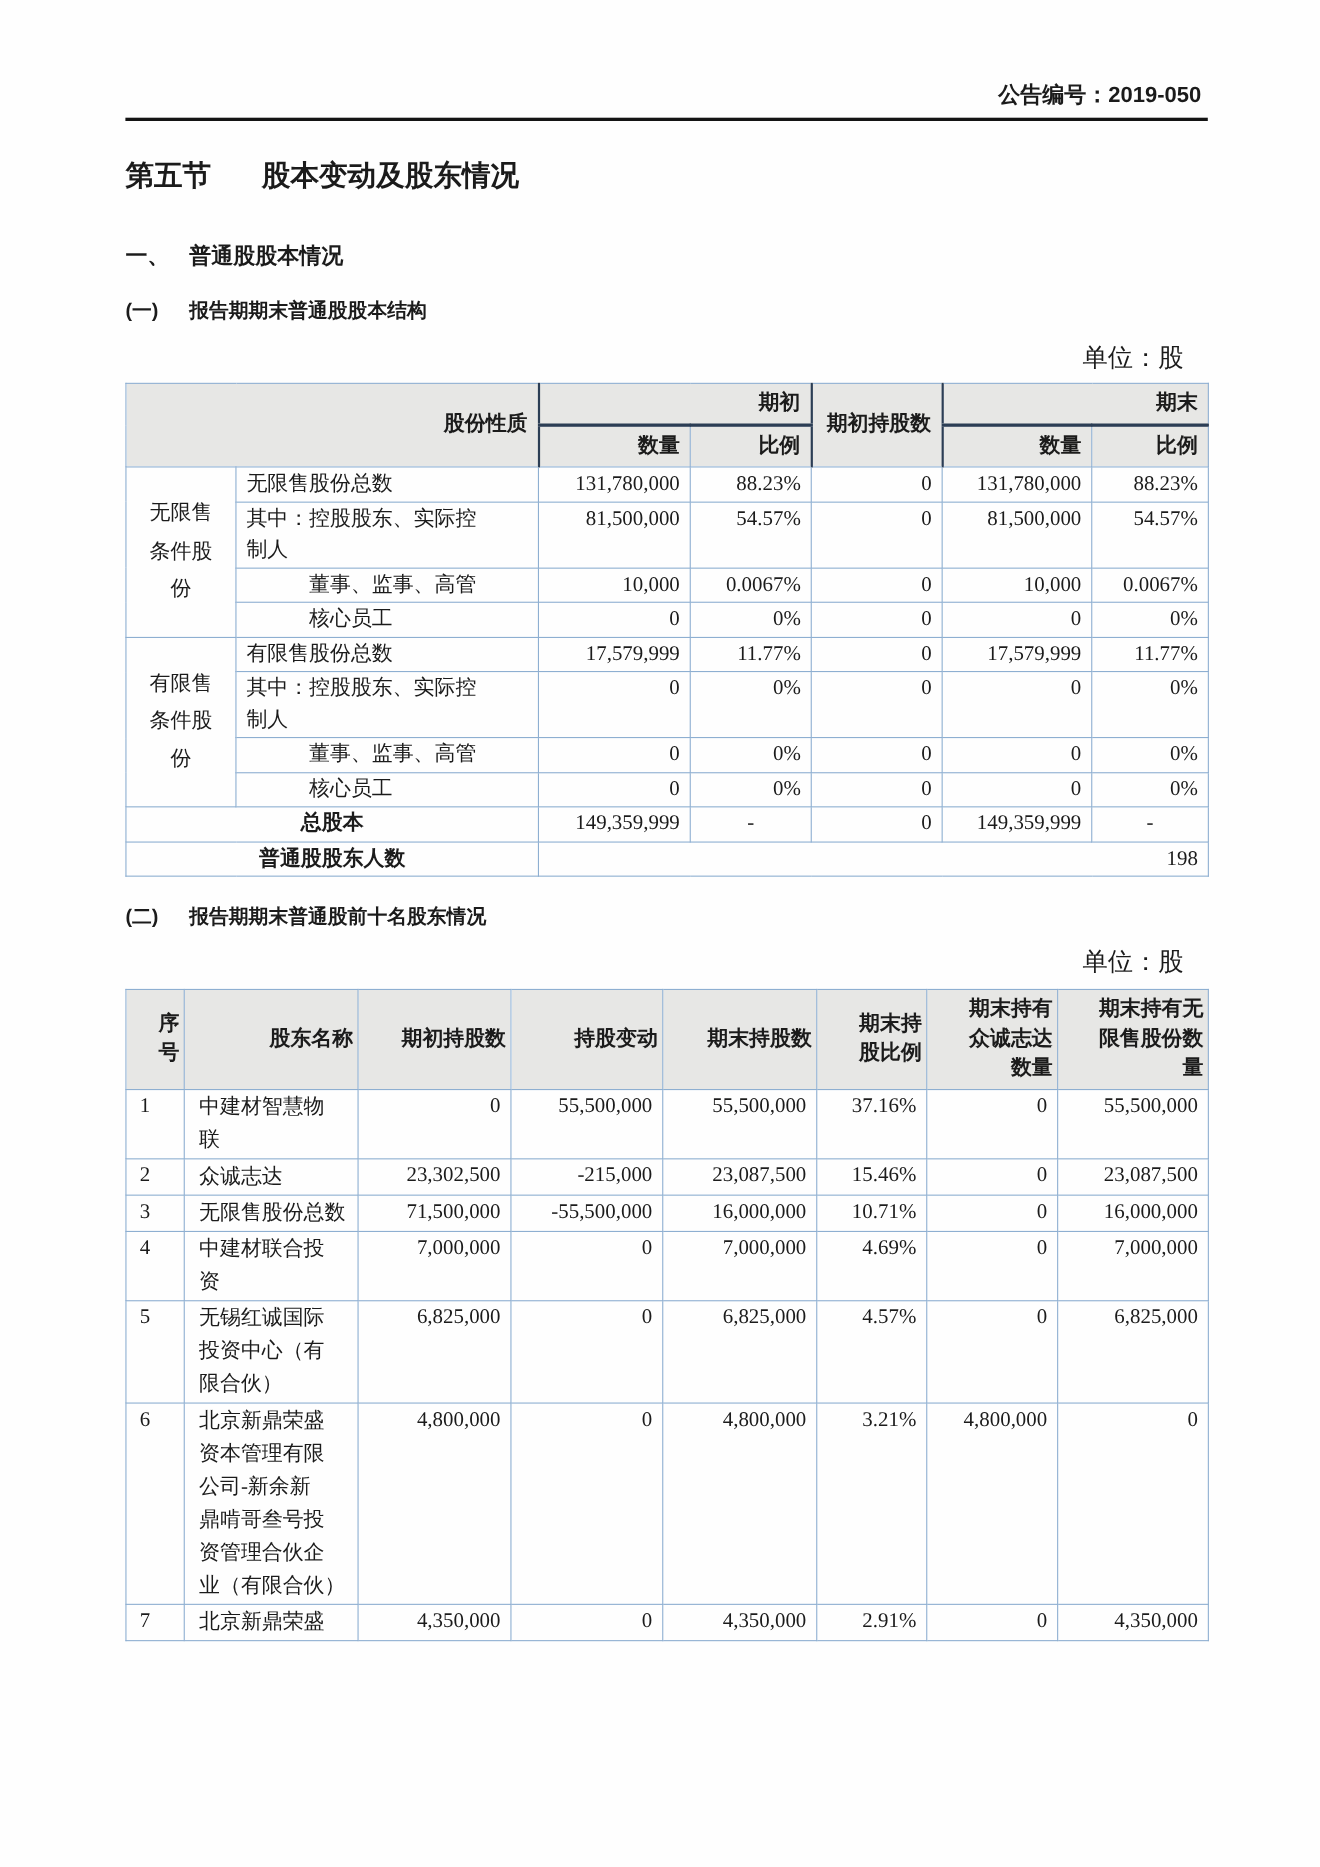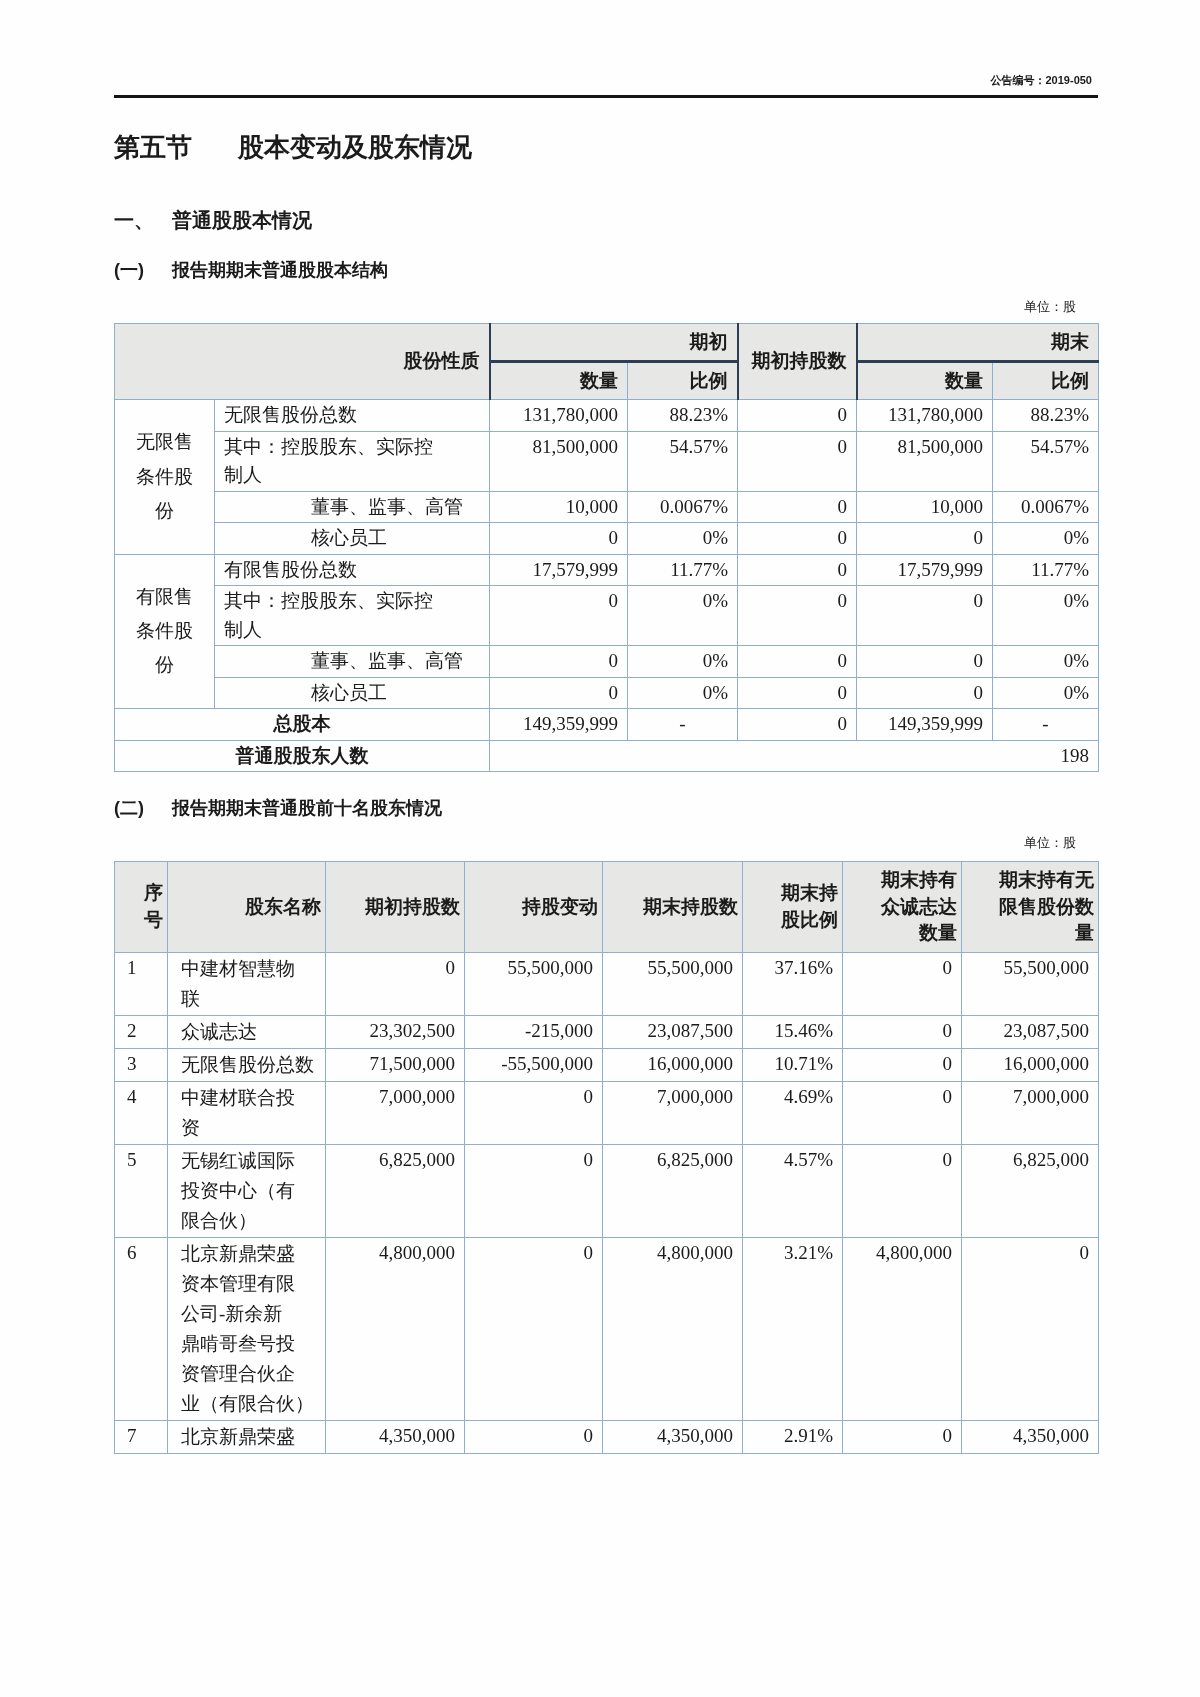--- a/index.html
+++ b/index.html
@@ -4,55 +4,55 @@
 <style>
   html,body{margin:0;padding:0;background:#ffffff;}
   .page{
     width:1200px;height:1697px;box-sizing:border-box;
     background:#fefefe;color:#1b1b1b;overflow:hidden;position:relative;
     font-family:"Liberation Serif", serif;
     padding:0 102px 0 114px;
   }
   .announce{
     padding-top:73px;text-align:right;padding-right:6px;
-    font-family:"Liberation Sans", sans-serif;font-weight:bold;font-size:11px;
+    font-family:"Liberation Sans", sans-serif;font-weight:bold;font-size:20px;
   }
   .rule{border-bottom:3px solid #141414;margin-top:7px;}
   .doc-title{
     margin-top:32px;text-align:left;font-weight:bold;font-size:26px;
     font-family:"Liberation Sans", sans-serif;
   }
   .doc-title .chap{margin-right:46px;}
   .sec{
     display:flex;font-weight:bold;font-family:"Liberation Sans", sans-serif;
   }
   .sec.lvl1{margin-top:42px;font-size:20px;}
   .sec.lvl2{margin-top:24px;font-size:18px;}
   .sec .num{width:58px;flex:0 0 58px;}
   .unit{
-    text-align:right;font-size:13px;padding-right:22px;
+    text-align:right;font-size:23px;padding-right:22px;
   }
   .unit.u1{margin-top:16px;margin-bottom:7px;}
   .unit.u2{margin-top:14px;margin-bottom:9px;}
   table.t{
     border-collapse:collapse;table-layout:fixed;width:984px;
     font-size:19px;
   }
   .t th,.t td{
     border:1px solid #8eafd1;padding:1px 9px;line-height:1.5;
     overflow:hidden;
   }
   .t th{
     background:#e7e7e5;font-weight:bold;text-align:right;vertical-align:middle;
     white-space:pre-line;
   }
   .t td{vertical-align:top;}
   .t .num{text-align:right;}
   .t .lbl{text-align:left;white-space:pre-line;}
-  .t .ind{padding-left:96px;}
+  .t .ind{padding-left:66px;}
   .t .grp{
     text-align:center;vertical-align:middle;white-space:pre-line;
     line-height:1.8;padding:0 10px;
   }
   .t .ctr{text-align:center;}
   .t .bold{font-weight:bold;}
   .t1 th{height:34px;}
   .dkb{border-bottom:3px solid #2c3e55 !important;}
   .dkl{border-left:2px solid #2c3e55 !important;}
   .dkr{border-right:2px solid #2c3e55 !important;}

